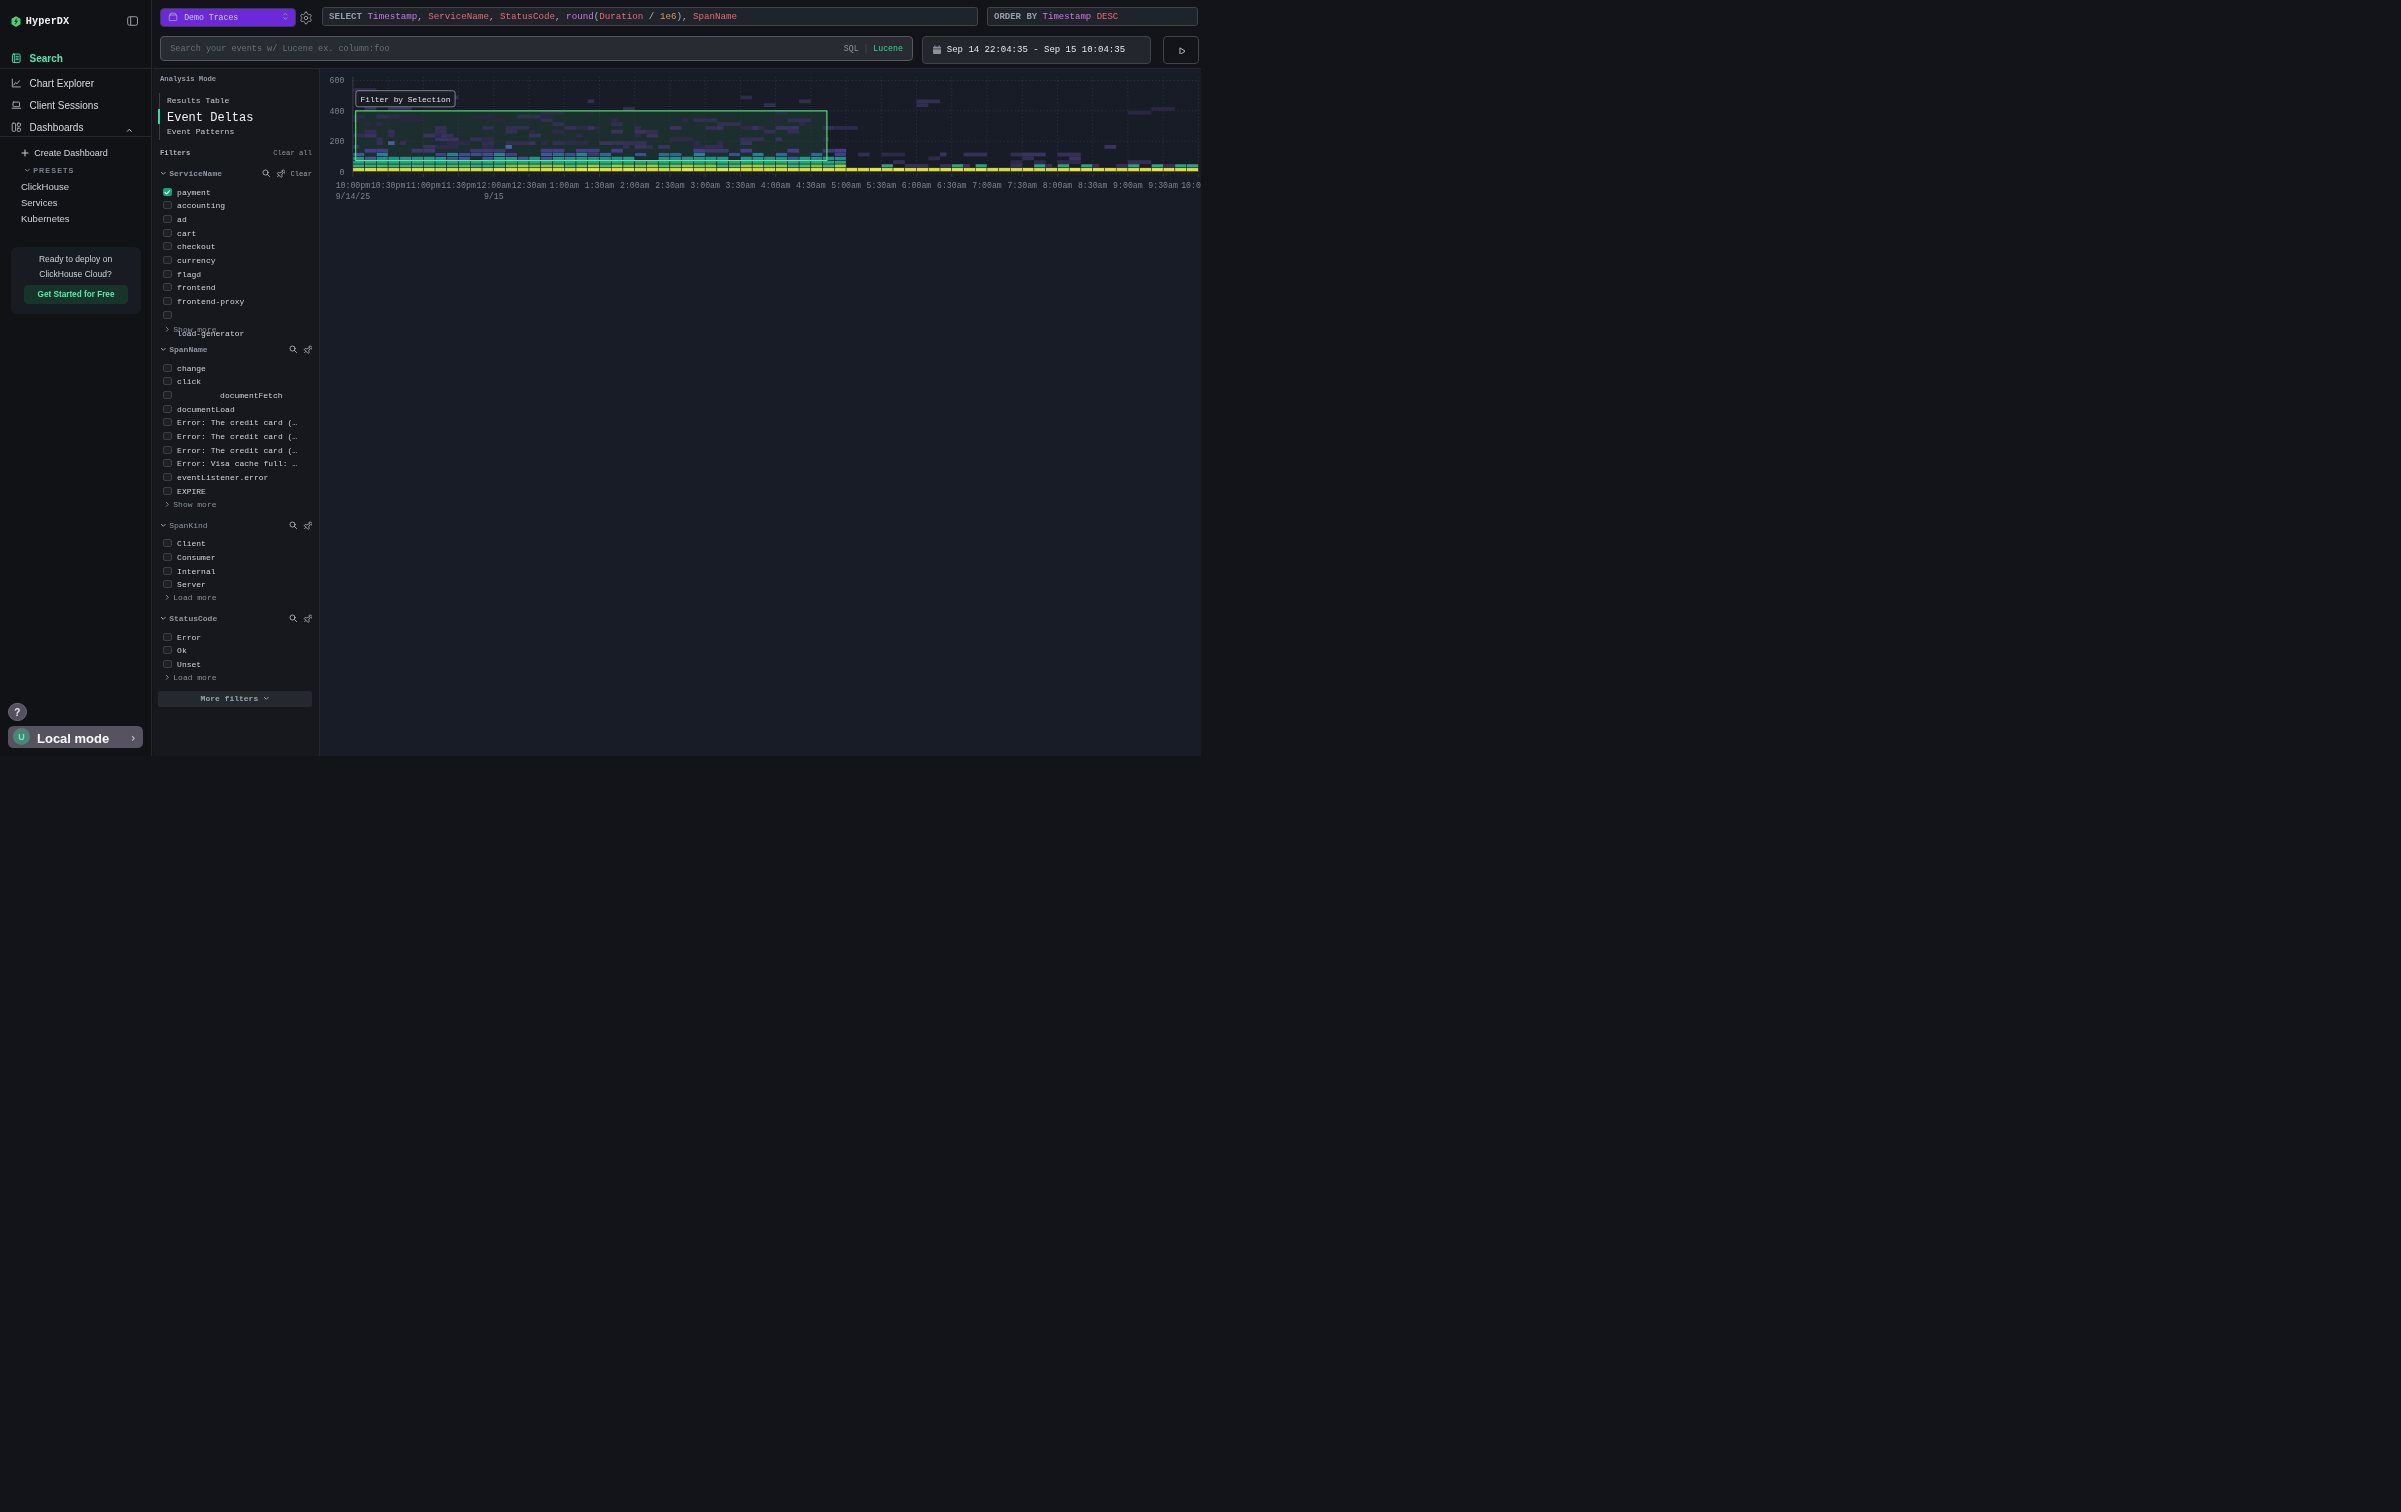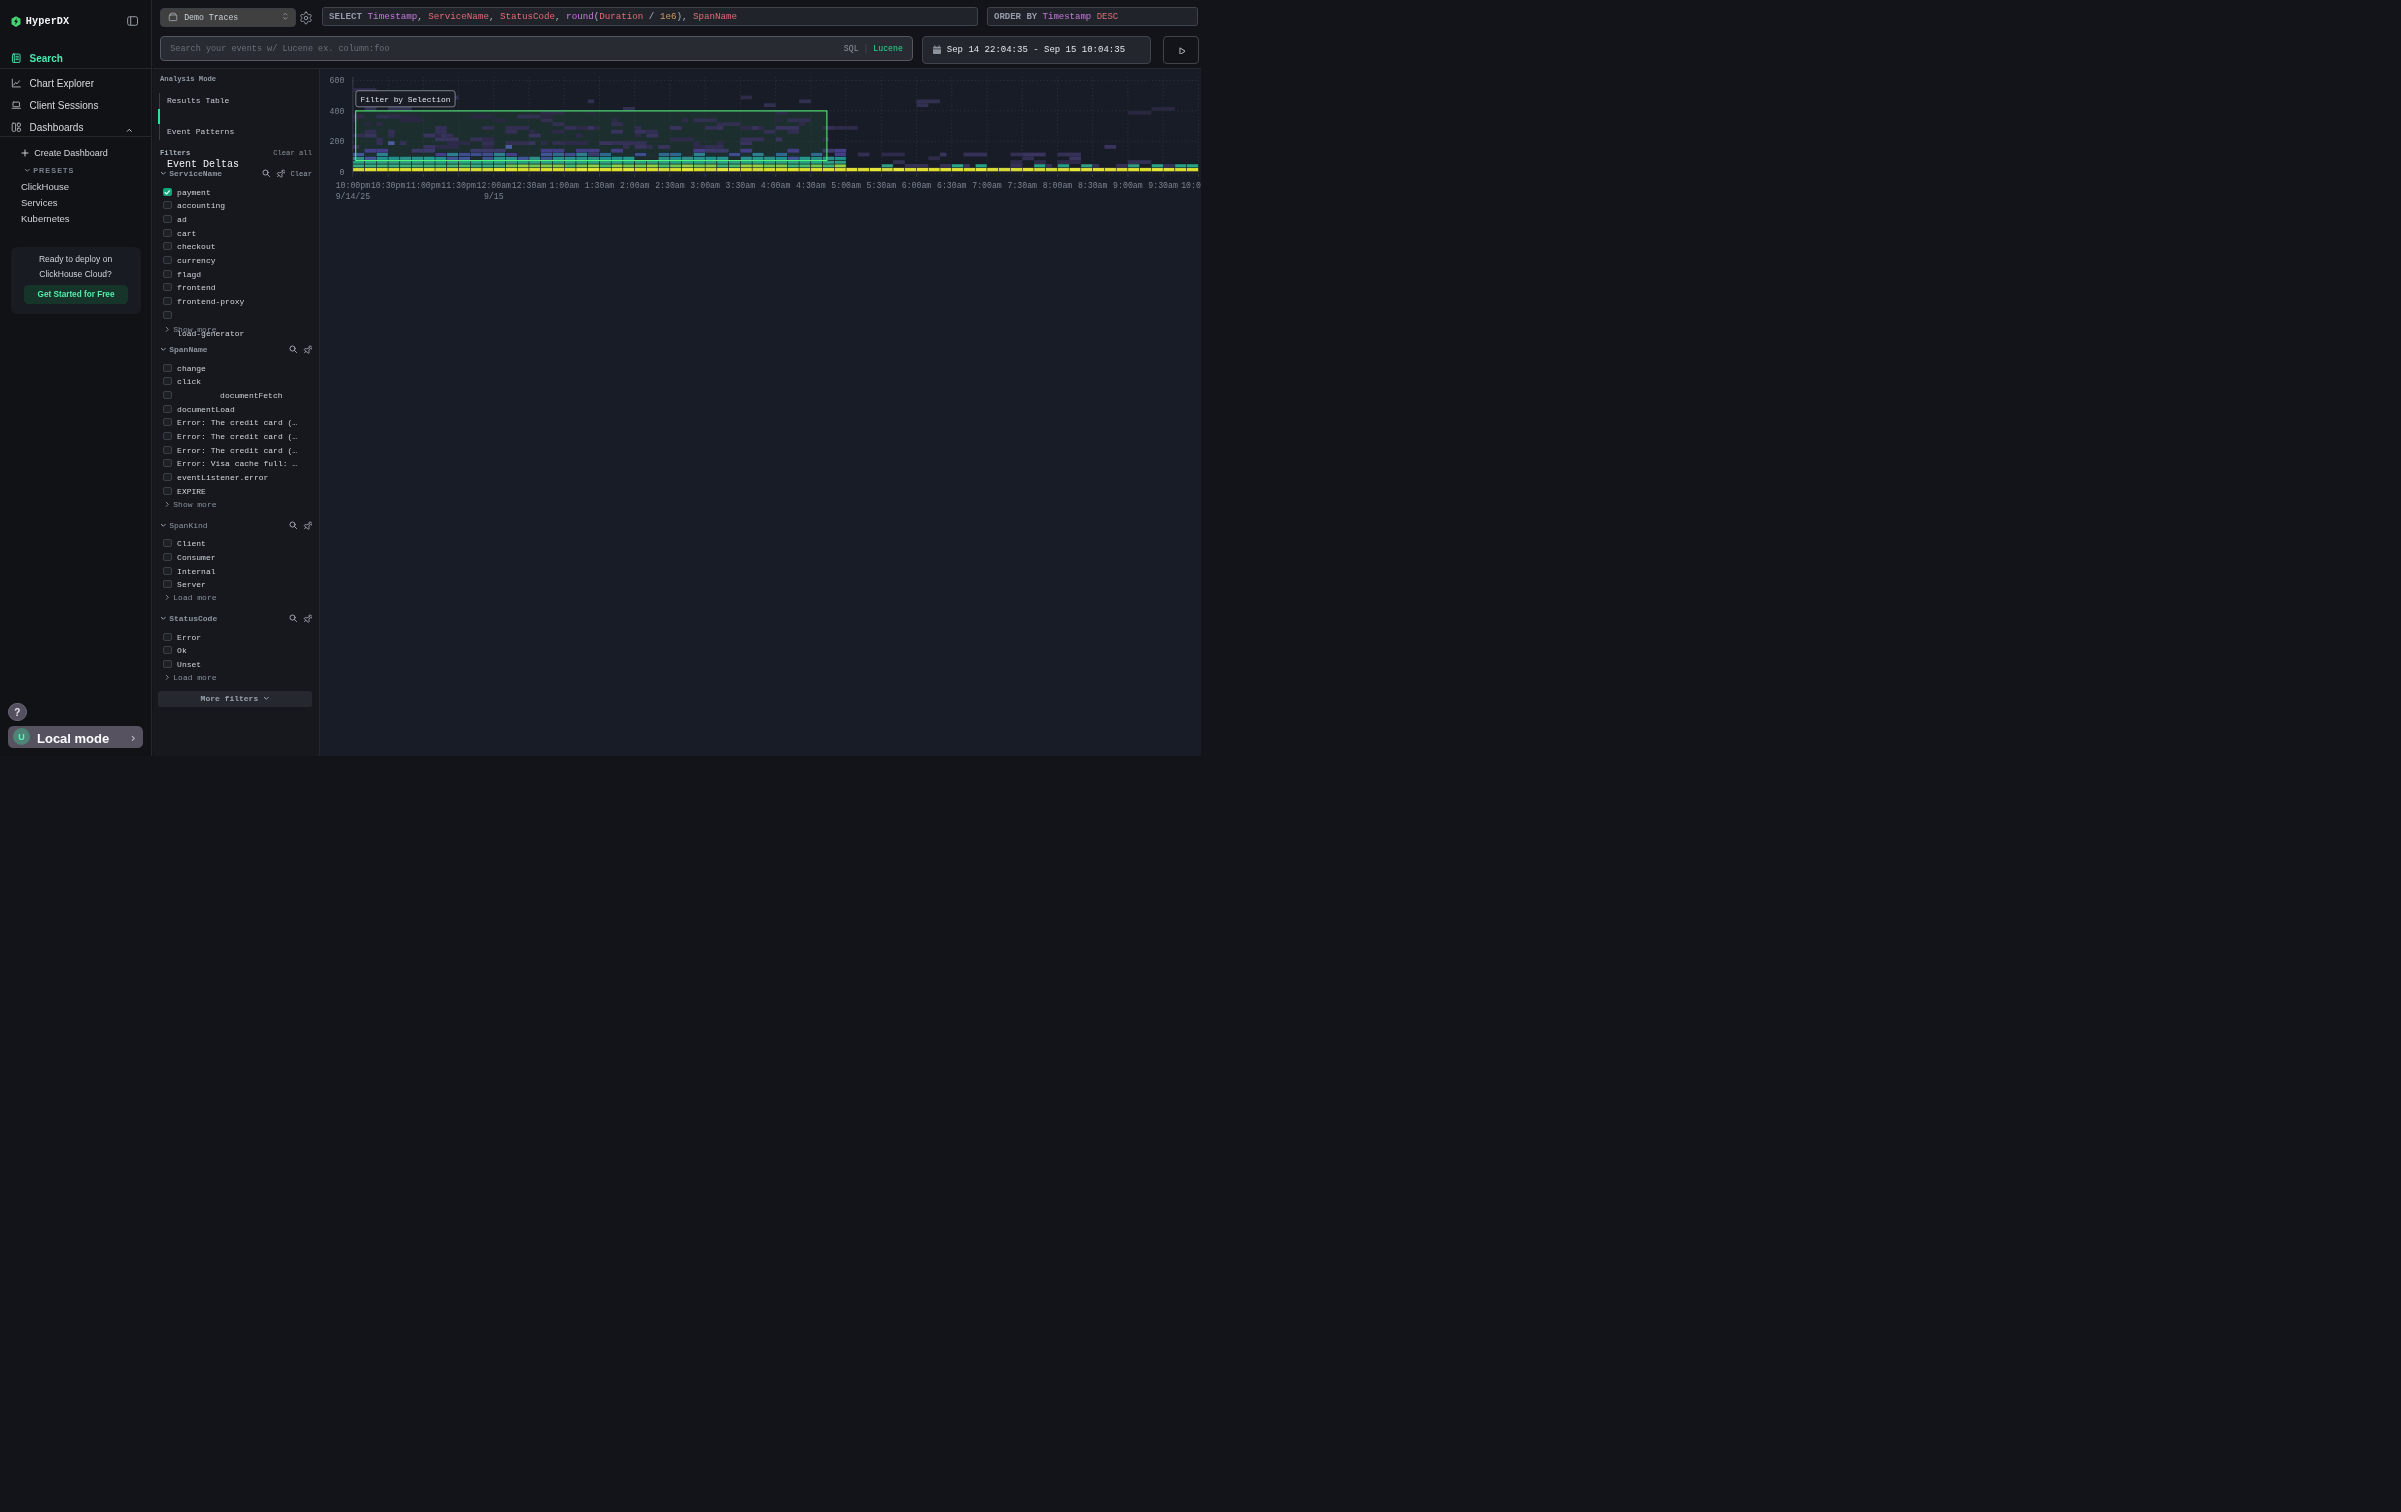--- a/index.html
+++ b/index.html
@@ -95,21 +95,21 @@
     <div style="position:absolute;left:8.2px;top:726px;width:135px;height:22px;background:#575260;border-radius:5.3px;"></div>
     <div style="position:absolute;left:13px;top:728px;width:17px;height:17px;background:#4d8476;border-radius:50%;display:flex;align-items:center;justify-content:center;">
       <span style="font-size:9px;font-weight:bold;color:#58f2c3;">U</span>
     </div>
     <div style="position:absolute;left:37px;top:731px;width:79px;height:11.2px;font-size:13px;font-weight:bold;color:#fbfcfd;">Local mode</div>
     <div style="position:absolute;left:130px;top:733px;"><svg width="8" height="8" viewBox="0 0 12 12" style="">
         <path d="M3.5 2 L6.5 5 L3.5 8" stroke="#b9bec7" stroke-width="1.6" fill="none" stroke-linecap="round" stroke-linejoin="round"></path>
       </svg></div>
   </div>
 <div style="position:absolute;left:153px;top:0px;width:1048px;height:69px;background:#121419;border-bottom:0.7px solid #24272e;"></div>
-<div style="position:absolute;left:160px;top:7.6px;width:136px;height:19.4px;background:#404040;border:0.7px solid #3a3e45;border-radius:4px;display:flex;align-items:center;padding:0 6.6px;">
+<div style="position:absolute;left:160px;top:7.6px;width:136px;height:19.4px;background:#6d28d9;border:0.7px solid #3a3e45;border-radius:4px;display:flex;align-items:center;padding:0 6.6px;">
     <svg width="10" height="10" viewBox="0 0 15 15" style="">
       <g stroke="#a7adb6" stroke-width="1.3" fill="none" stroke-linecap="round" stroke-linejoin="round" transform="scale(0.9375)">
         <rect x="2" y="4.8" width="12" height="9" rx="1.4"></rect>
         <path d="M3.2 4.8 L4 2.6 a1 1 0 0 1 .95-.7 h6.1 a1 1 0 0 1 .95.7 L13 4.8"></path>
       </g>
     </svg>
     <span class="mono" style="margin-left:6.6px;font-size:8.2px;color:#c9ced6;">Demo Traces</span>
     <span style="margin-left:auto;"><svg width="6.6" height="10.5" viewBox="0 0 10 16" style="">
         <g stroke="#8b919b" stroke-width="1.4" fill="none" stroke-linecap="round" stroke-linejoin="round">
           <path d="M2.5 6 L5 3.2 L7.5 6"></path>
@@ -144,21 +144,21 @@
 <div style="position:absolute;left:1163px;top:36px;width:36px;height:28px;border:0.7px solid #3f434b;border-radius:4px;display:flex;align-items:center;justify-content:center;">
     <svg width="8.5" height="8.5" viewBox="0 0 13 13" style="">
       <path d="M4.5 2.8 L12.5 8 L4.5 13.2 Z" stroke="#c3c8d0" stroke-width="1.4" fill="none" stroke-linejoin="round"></path>
     </svg>
   </div>
 <div style="position:absolute;left:153px;top:69px;width:167px;height:687px;background:#16181d;border-right:0.7px solid #24272e;"></div>
 <div class="mono" style="position:absolute;left:160px;top:75px;width:132px;height:8.5px;font-size:7.2px;font-weight:bold;color:#9098a3;">Analysis Mode</div>
 <div style="position:absolute;left:159px;top:93px;width:1.3px;height:47px;background:#3a3e45;"></div>
 <div style="position:absolute;left:158px;top:109px;width:2px;height:15.3px;background:#2ede9e;"></div>
 <div class="mono" style="position:absolute;left:167px;top:96px;width:145px;height:10px;font-size:8px;color:#c3c9d1;">Results Table</div>
-<div class="mono" style="position:absolute;left:167px;top:111px;width:145px;height:10px;font-size:10px;color:#eef1f4;margin-top:48px;">Event Deltas</div>
+<div class="mono" style="position:absolute;left:167px;top:111px;width:145px;height:10px;font-size:12px;color:#eef1f4;">Event Deltas</div>
 <div class="mono" style="position:absolute;left:167px;top:127px;width:145px;height:10px;font-size:8px;color:#c3c9d1;">Event Patterns</div>
 <div class="mono" style="position:absolute;left:160px;top:149px;width:79px;height:8.5px;font-size:7.2px;font-weight:bold;color:#aab1bb;">Filters</div>
 <div class="mono" style="position:absolute;left:237px;top:149px;width:75px;height:8.5px;text-align:right;font-size:7.2px;color:#8b929c;">Clear all</div>
 <div style="position:absolute;left:160px;top:169px;width:152px;height:9.2px;" class="flex">
     <svg width="6.6" height="6.6" viewBox="0 0 10 10" style="">
       <path d="M2 3.5 L5 6.5 L8 3.5" stroke="#9aa1ab" stroke-width="1.5" fill="none" stroke-linecap="round" stroke-linejoin="round"></path>
     </svg>
     <span class="mono" style="margin-left:2.6px;font-size:8px;font-weight:bold;color:#8e959f;">ServiceName</span>
     <span style="margin-left:auto;display:flex;align-items:center;gap:5.3px;justify-content:center;">
       <svg width="8.5" height="8.5" viewBox="0 0 13 13" style="">

